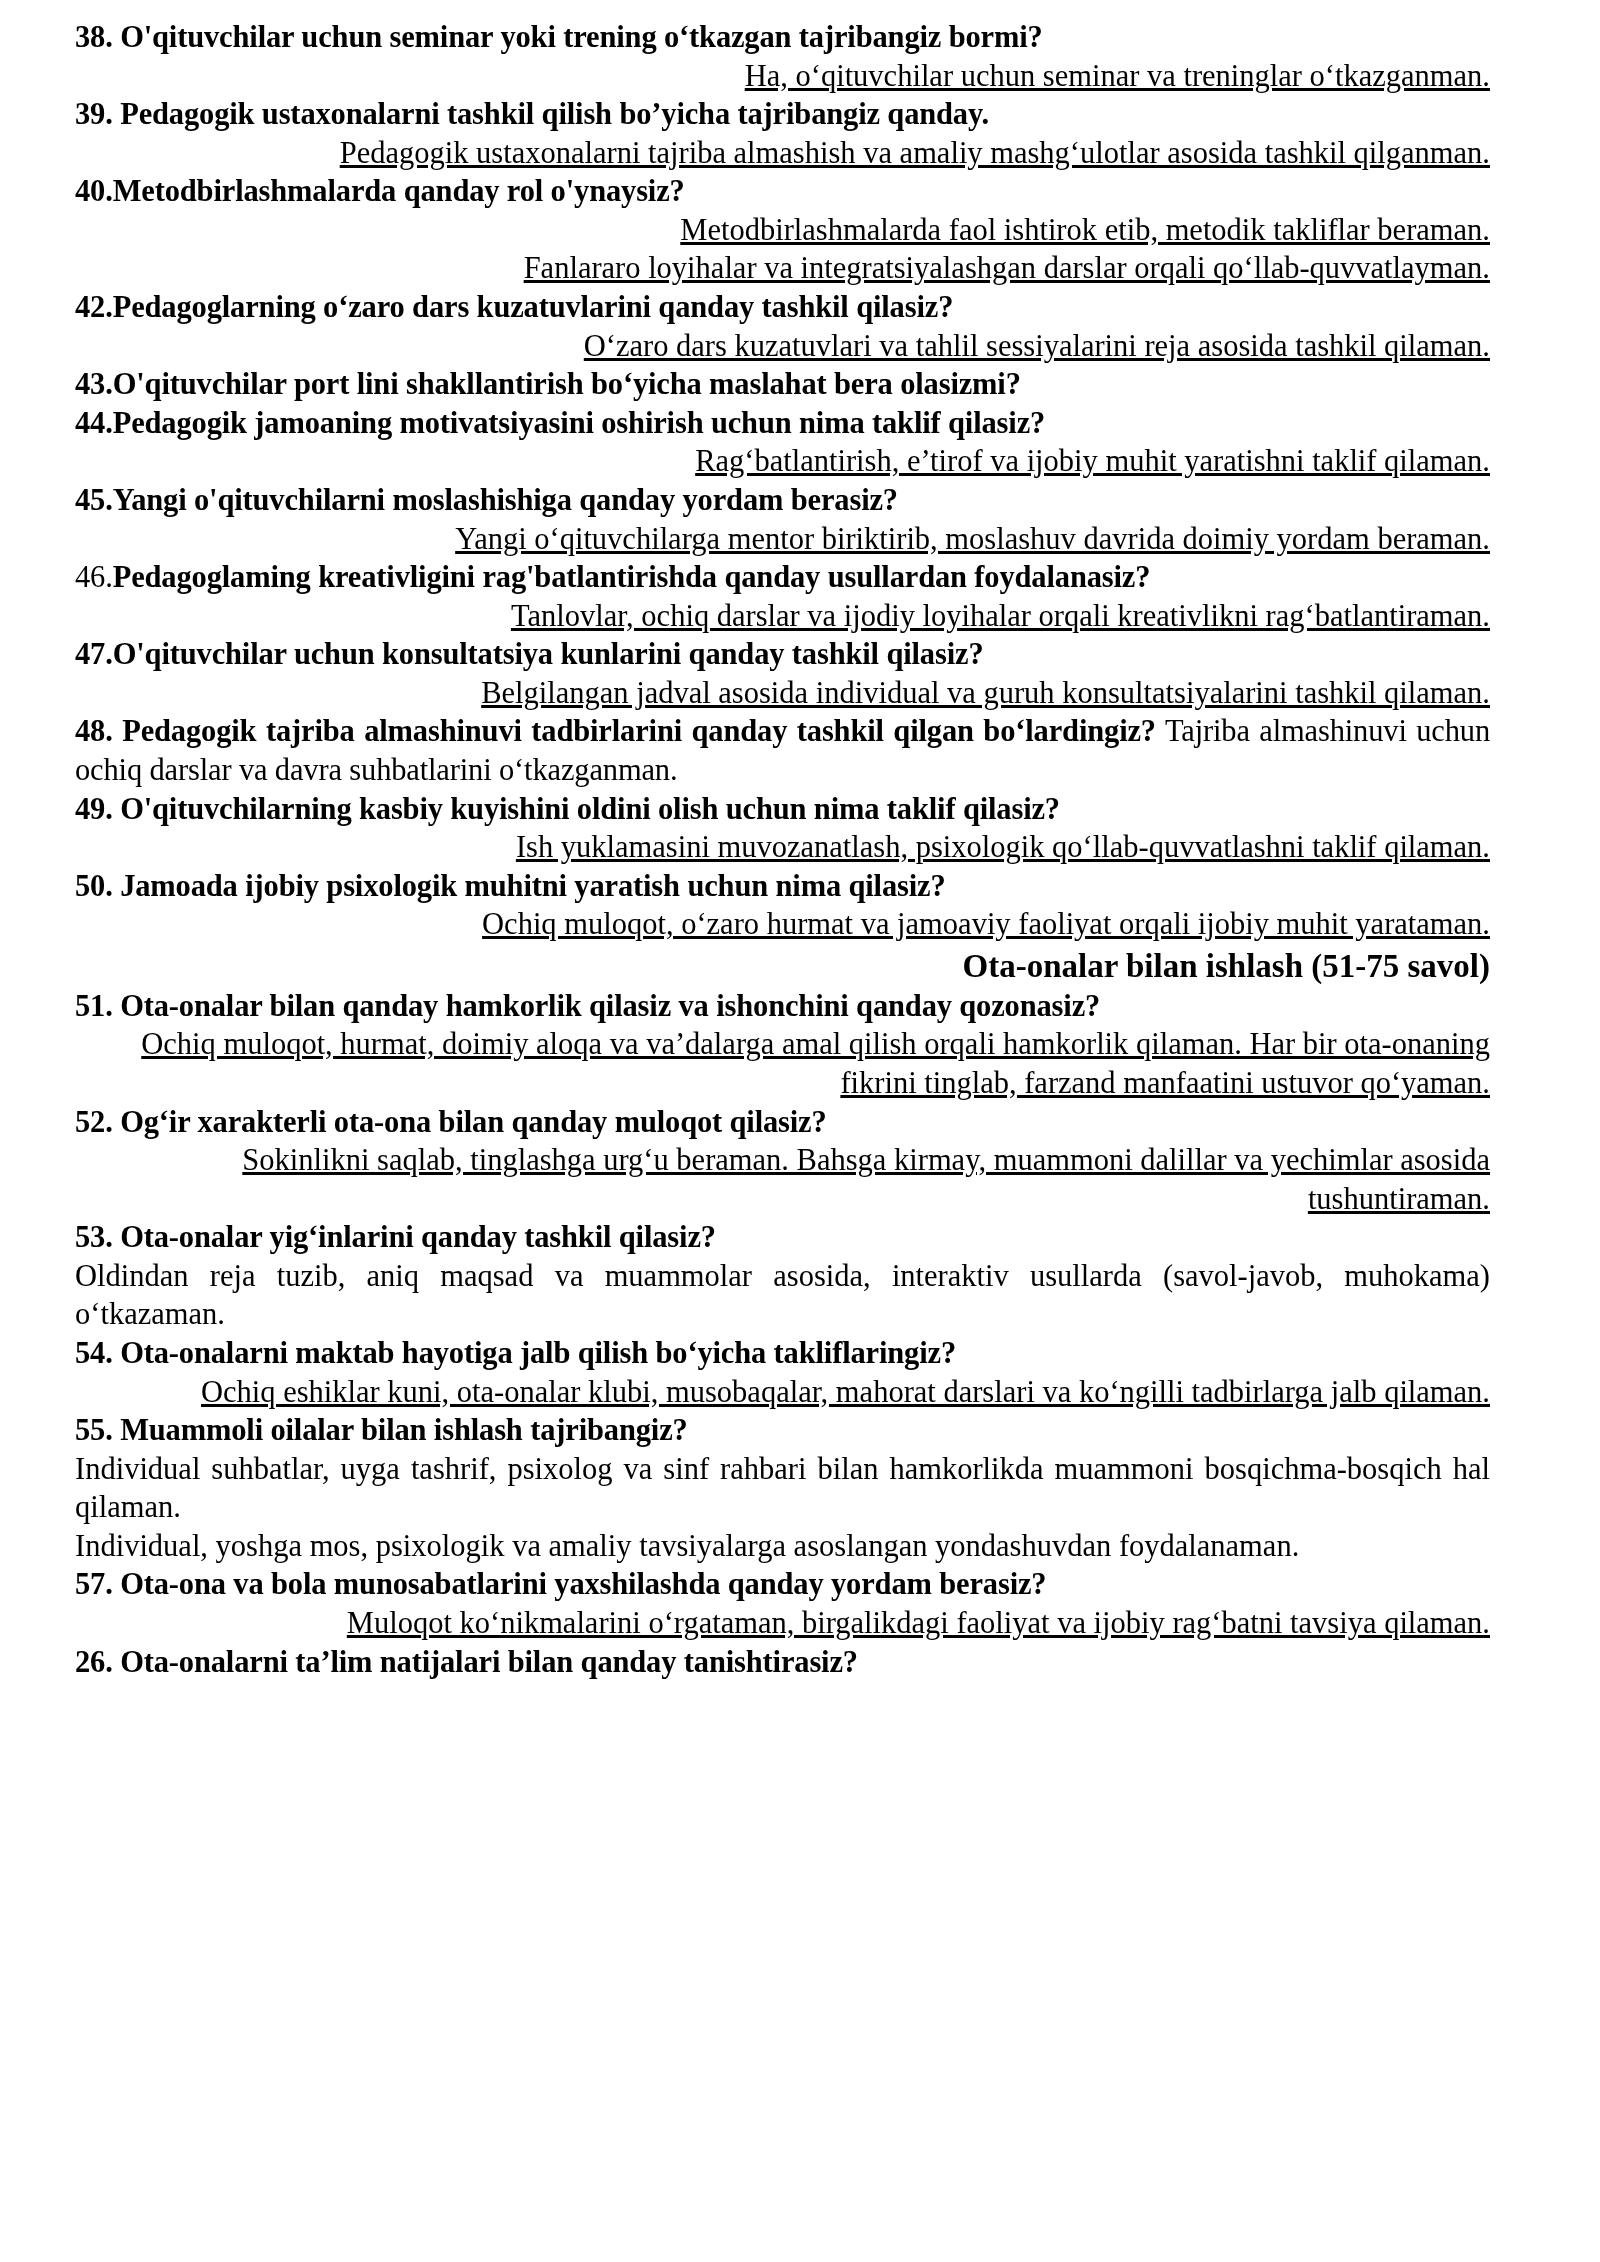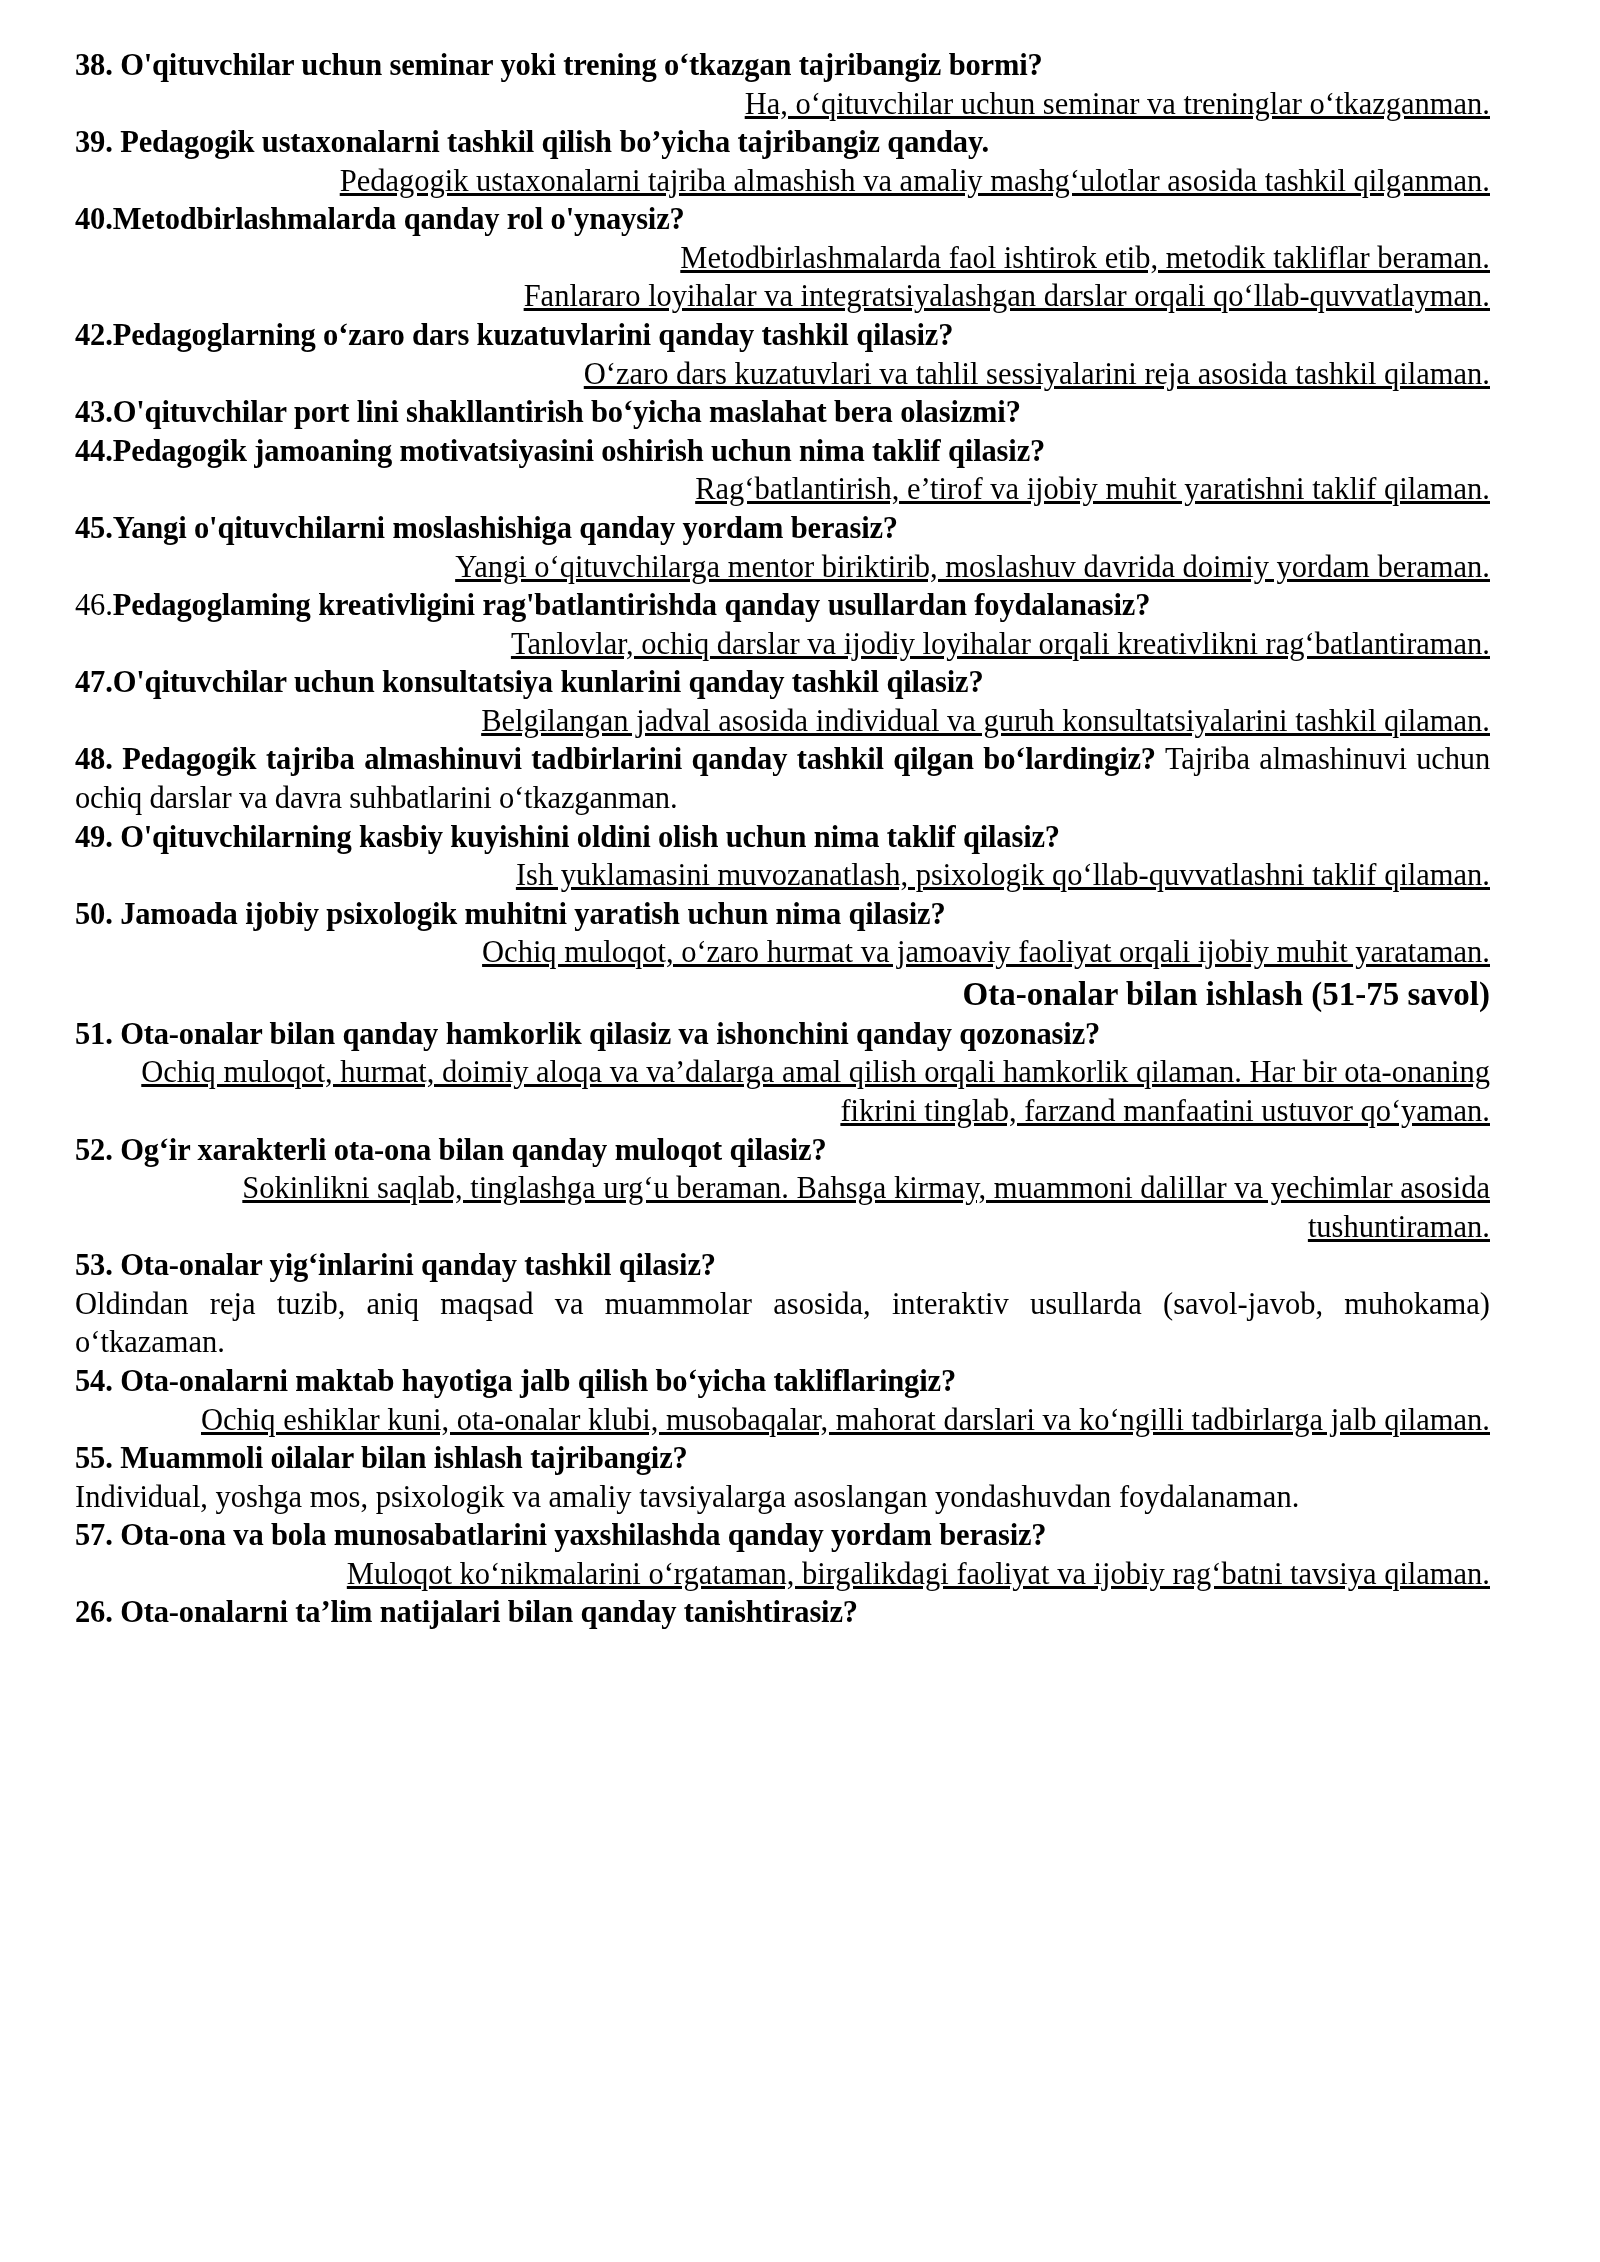--- a/index.html
+++ b/index.html
@@ -13,21 +13,20 @@
     color: #000000;
   }
   .page {
     width: 1600px;
     height: 1894px;
     background: #ffffff;
     position: relative;
     box-sizing: border-box;
     padding: 18px 110px 0 75px;
     overflow: hidden;
-    margin-top: 28px;
   }
   .doc {
     font-size: 30.5px;
     line-height: 1.265;
   }
   
   .q {
     font-weight: bold;
     margin: 0;
     text-align: left;
@@ -120,20 +119,21 @@
     <p class="q">52. Og‘ir xarakterli ota-ona bilan qanday muloqot qilasiz?</p>
     <p class="a nojust">Sokinlikni saqlab, tinglashga urg‘u beraman. Bahsga kirmay, muammoni dalillar va yechimlar asosida tushuntiraman.</p>
 
     <p class="q">53. Ota-onalar yig‘inlarini qanday tashkil qilasiz?</p>
     <p class="a">Oldindan reja tuzib, aniq maqsad va muammolar asosida, interaktiv usullarda (savol-javob, muhokama) o‘tkazaman.</p>
 
     <p class="q">54. Ota-onalarni maktab hayotiga jalb qilish bo‘yicha takliflaringiz?</p>
     <p class="a nojust">Ochiq eshiklar kuni, ota-onalar klubi, musobaqalar, mahorat darslari va ko‘ngilli tadbirlarga jalb qilaman.</p>
 
     <p class="q">55. Muammoli oilalar bilan ishlash tajribangiz?</p>
+    <p class="a">Individual suhbatlar, uyga tashrif, psixolog va sinf rahbari bilan hamkorlikda muammoni bosqichma-bosqich hal qilaman.</p>
 
     <p class="a">Individual, yoshga mos, psixologik va amaliy tavsiyalarga asoslangan yondashuvdan foydalanaman.</p>
 
     <p class="q">57. Ota-ona va bola munosabatlarini yaxshilashda qanday yordam berasiz?</p>
     <p class="a nojust">Muloqot ko‘nikmalarini o‘rgataman, birgalikdagi faoliyat va ijobiy rag‘batni tavsiya qilaman.</p>
 
     <p class="q">26. Ota-onalarni ta’lim natijalari bilan qanday tanishtirasiz?</p>
 
   </div>
 </div>

